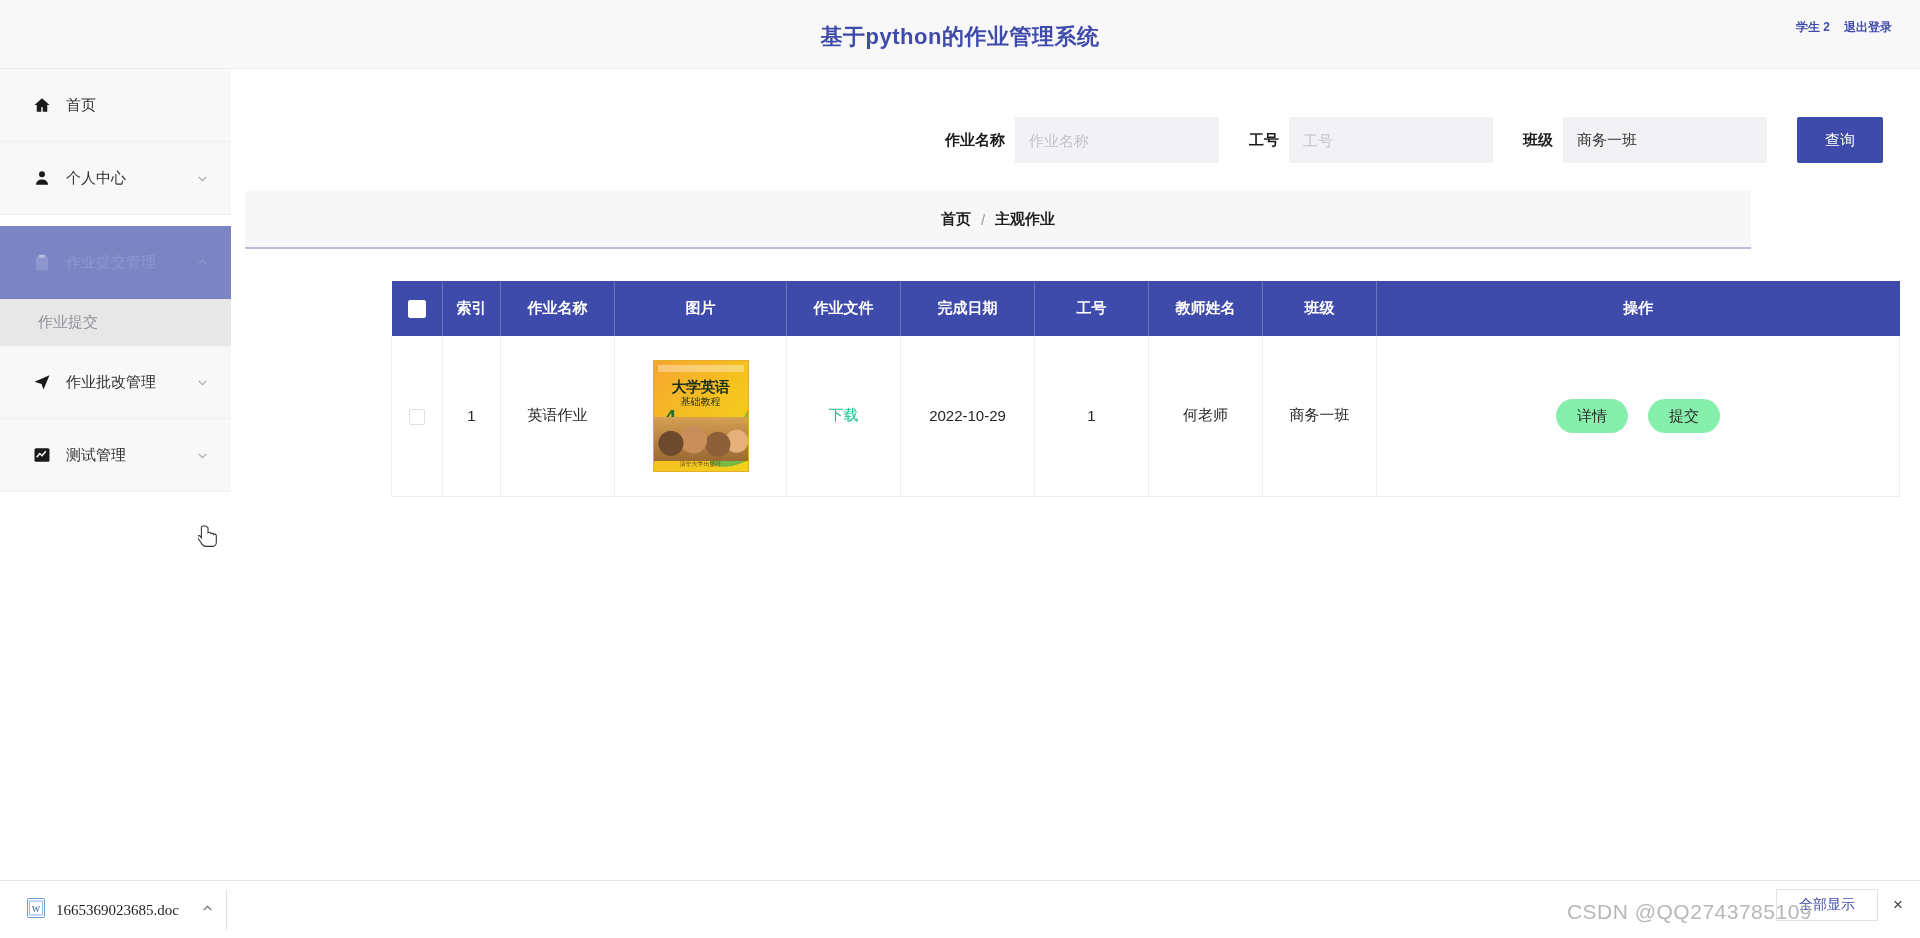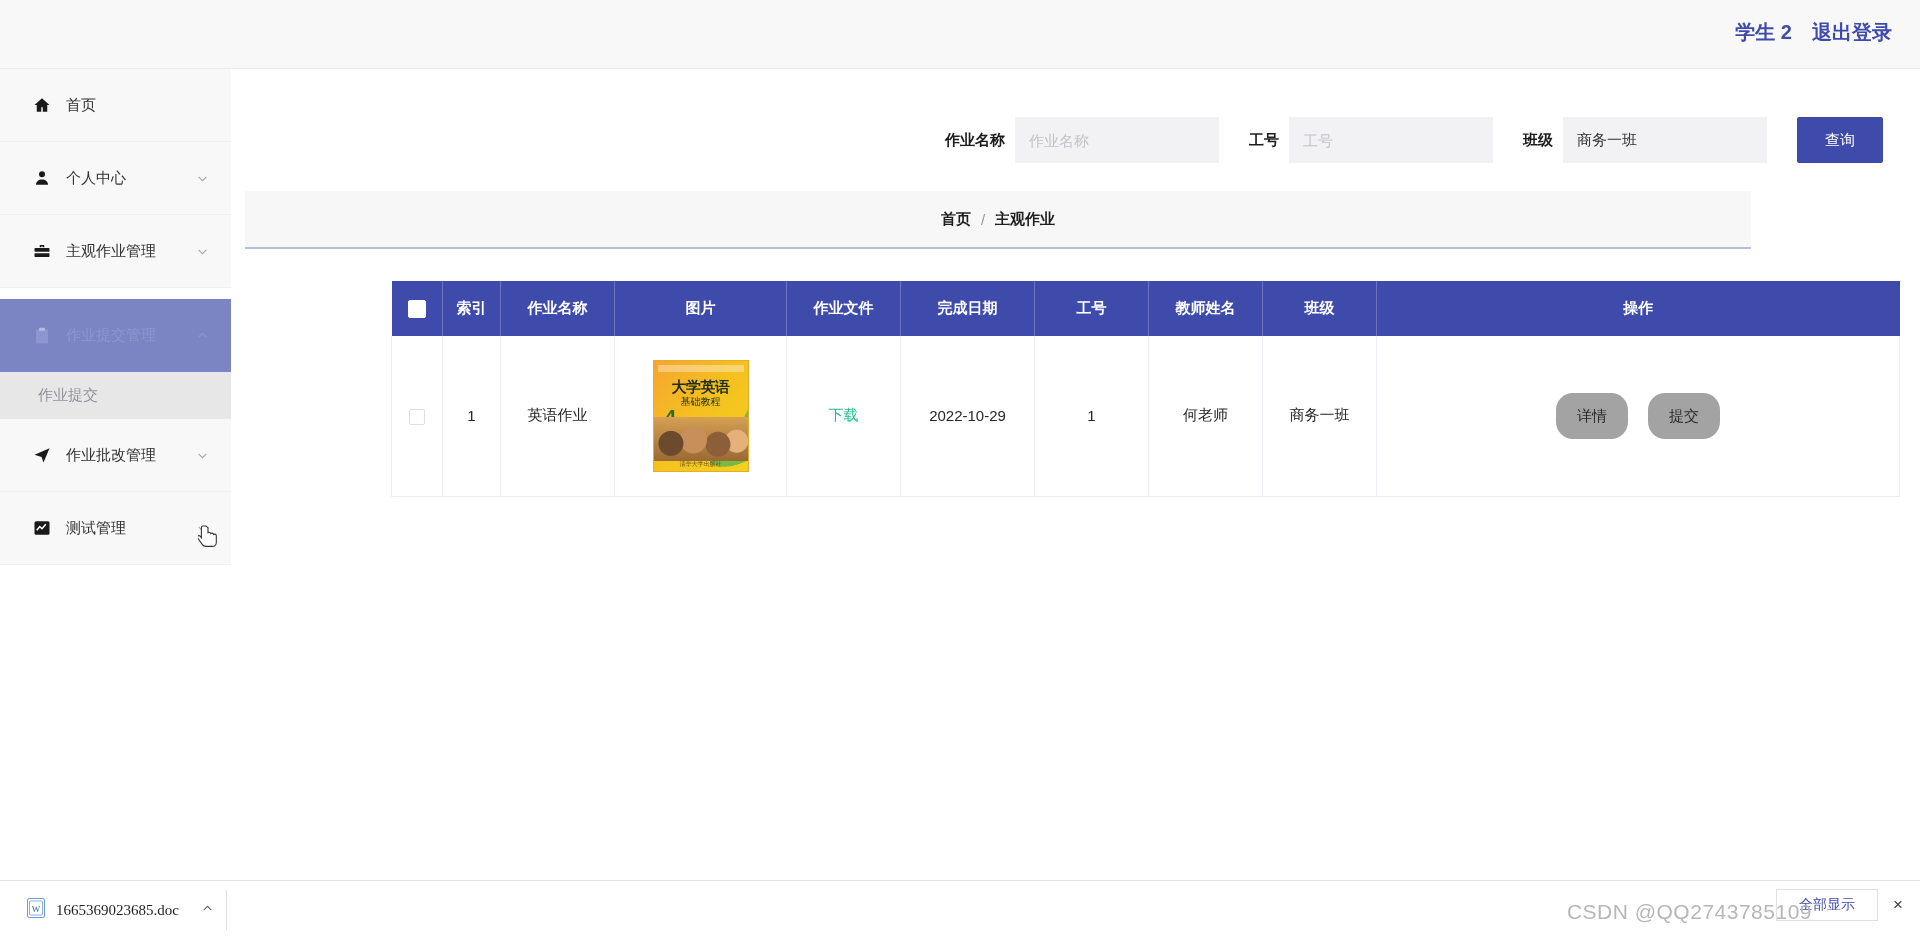--- a/index.html
+++ b/index.html
@@ -19,22 +19,22 @@
   }
   .topbar-title {
     position: absolute; left: 0; right: 0; top: 22px;
     text-align: center;
     font-size: 22px; font-weight: bold;
     color: #3f4bab;
     letter-spacing: 0.5px;
   }
   .topbar-right {
     position: absolute; right: 28px; top: 19px;
-    display: flex; align-items: center; gap: 20px;
-    font-size: 20px; font-weight: bold; color: #3f4bab;
+    display: flex; align-items: center; gap: 14px;
+    font-size: 12px; font-weight: bold; color: #3f4bab;
   }
   .topbar-right span { cursor: pointer; }
 
   
   .sidebar {
     position: absolute; top: 69px; left: 0;
     width: 231px; height: 869px;
     background: #ffffff;
   }
   .menu-item {
@@ -179,22 +179,22 @@
     cursor: pointer; vertical-align: middle;
   }
   .cb-row {
     display: inline-block; width: 16px; height: 16px;
     background: #ffffff; border: 1px solid #dcdfe6; border-radius: 2px;
     cursor: pointer; vertical-align: middle;
   }
   .dl-link { color: #1fbf8f; cursor: pointer; font-size: 15px; }
   .op-btn {
     display: inline-block;
-    min-width: 72px; height: 46px; line-height: 34px;
-    background: #a3a3a3; color: #2b2b2b;
+    min-width: 72px; height: 34px; line-height: 34px;
+    background: #86efac; color: #2b2b2b;
     border: none; border-radius: 17px;
     font-size: 15px; padding: 0 16px;
     margin: 0 8px; cursor: pointer;
     font-family: Liberation Sans, sans-serif;
   }
 
   
   .book {
     width: 96px; height: 112px;
     margin: 0 auto;
@@ -281,20 +281,21 @@
     position: absolute; right: 108px; bottom: 14px;
     font-size: 21px; color: #b7b7b7;
     letter-spacing: 0.5px;
     pointer-events: none;
   }
 </style>
 </head>
 <body>
 
 <div class="topbar">
+  <div class="topbar-title">基于python的作业管理系统</div>
   <div class="topbar-right">
     <span>学生 2</span>
     <span>退出登录</span>
   </div>
 </div>
 
 <div class="sidebar">
 
   <div class="menu-item">
     <span class="mi-icon">
@@ -313,35 +314,20 @@
         </svg>
     </span>
     <span class="mi-label">个人中心</span>
     <span class="mi-arrow">
       <svg width="13" height="13" viewBox="0 0 24 24" fill="none" stroke="currentColor" stroke-width="2.4">
           <path d="M5 9l7 7 7-7"></path>
         </svg>
     </span>
   </div>
 
-  <div class="menu-item">
-    <span class="mi-icon">
-      <svg width="18" height="18" viewBox="0 0 24 24" fill="currentColor">
-          <path d="M9 4h6v3h-2V6h-2v1H9z"></path>
-          <rect x="2" y="8" width="20" height="5" rx="1"></rect>
-          <rect x="2" y="15" width="20" height="5" rx="1"></rect>
-        </svg>
-    </span>
-    <span class="mi-label">主观作业管理</span>
-    <span class="mi-arrow">
-      <svg width="13" height="13" viewBox="0 0 24 24" fill="none" stroke="currentColor" stroke-width="2.4">
-          <path d="M5 9l7 7 7-7"></path>
-        </svg>
-    </span>
-  </div>
 
   <div style="position:relative;">
     <div class="active-strip"></div>
     <div class="menu-item active" style="margin-top:11px;">
       <span class="mi-icon">
         <svg width="18" height="18" viewBox="0 0 24 24" fill="currentColor">
             <rect x="4" y="3" width="16" height="19" rx="2"></rect>
             <rect x="8" y="1" width="8" height="4" rx="1" fill="#b6bde0"></rect>
           </svg>
       </span>

